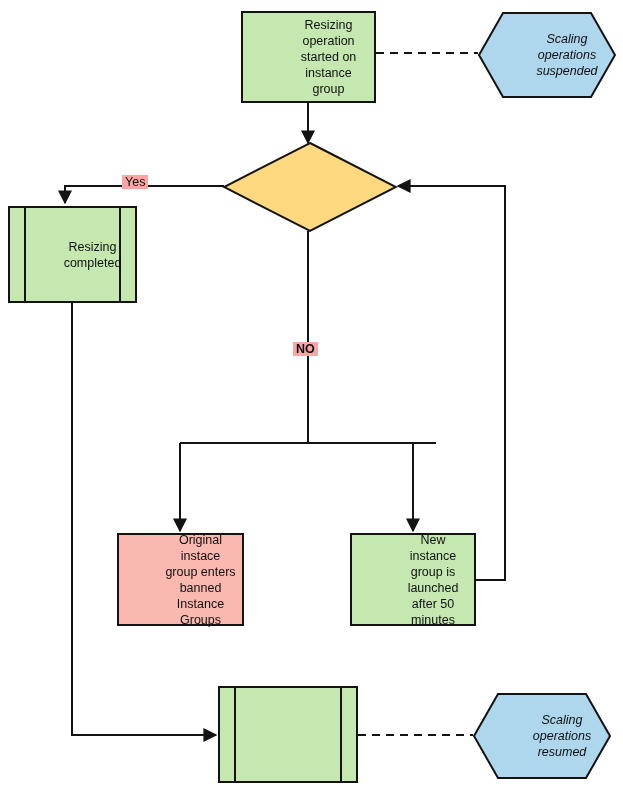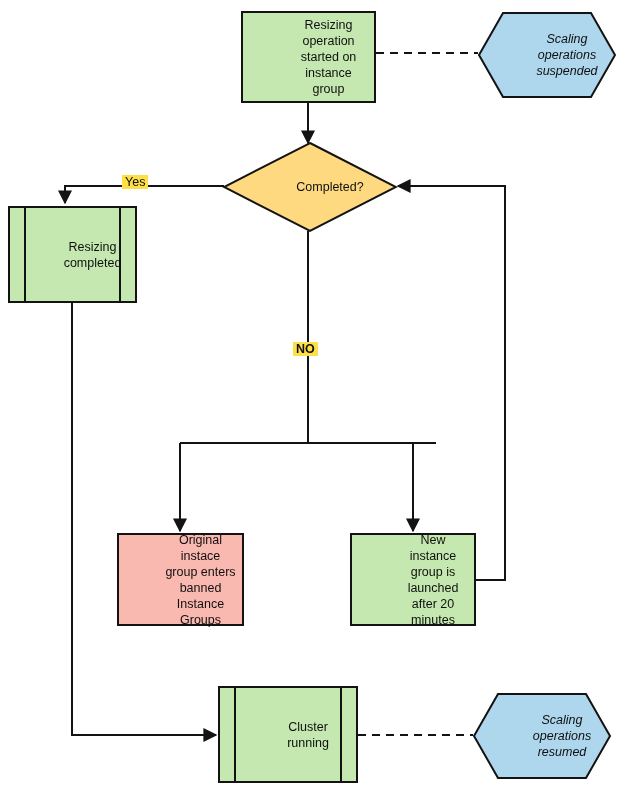--- a/index.html
+++ b/index.html
@@ -82,21 +82,21 @@
   
   .hex { position: absolute; border: none; background: transparent; }
   .hex svg { position: absolute; left: 0; top: 0; }
   .hex .lbl { position: relative; z-index: 2; width: 100%; font-style: italic; }
 
   
   .edge-label {
     position: absolute;
     font-size: 12.5px;
     color: #101010;
-    background: #fde047;
+    background: #fca5a5;
     padding: 0 3px;
     line-height: 14px;
     white-space: nowrap;
   }
 </style>
 </head>
 <body>
 
 <div id="canvas">
 
@@ -138,21 +138,20 @@
       <polygon points="26,2 114,2 138,44 114,86 26,86 2,44" fill="#aed6ed" stroke="#131313" stroke-width="2"></polygon>
     </svg>
     <span class="lbl">Scaling operations
 suspended</span>
   </div>
 
   <div class="node diamond" style="left:222px; top:141px; width:176px; height:92px;">
     <svg width="176" height="92" viewBox="0 0 176 92">
       <polygon points="88,2 174,46 88,90 2,46" fill="#ffd980" stroke="#131313" stroke-width="2"></polygon>
     </svg>
-    <span class="lbl">Completed?</span>
   </div>
 
   <div class="edge-label" style="left:122px; top:175px;">Yes</div>
 
   <div class="edge-label" style="left:293px; top:342px;font-weight:bold;">NO</div>
 
   <div class="node box" style="left:117px; top:533px; width:127px; height:93px; background:#f9b8b0;">
     <span class="lbl">Original instace
 group enters
 banned Instance
@@ -162,28 +161,26 @@
   <div class="node proc" style="left:8px; top:206px; width:129px; height:97px; background:#c5e8b0;">
     <span class="bar l"></span>
     <span class="bar r"></span>
     <span class="lbl" style="width:100%;">Resizing
 completed</span>
   </div>
 
   <div class="node box" style="left:350px; top:533px; width:126px; height:93px; background:#c5e8b0;">
     <span class="lbl">New instance
 group is launched
-after 20 minutes</span>
+after 50 minutes</span>
   </div>
 
   <div class="node proc" style="left:218px; top:686px; width:140px; height:97px; background:#c5e8b0;">
     <span class="bar l"></span>
     <span class="bar r"></span>
-    <span class="lbl" style="width:100%;">Cluster
-running</span>
   </div>
 
   <div class="node hex" style="left:472px; top:692px; width:140px; height:88px;">
     <svg width="140" height="88" viewBox="0 0 140 88">
       <polygon points="26,2 114,2 138,44 114,86 26,86 2,44" fill="#aed6ed" stroke="#131313" stroke-width="2"></polygon>
     </svg>
     <span class="lbl">Scaling operations
 resumed</span>
   </div>
 

